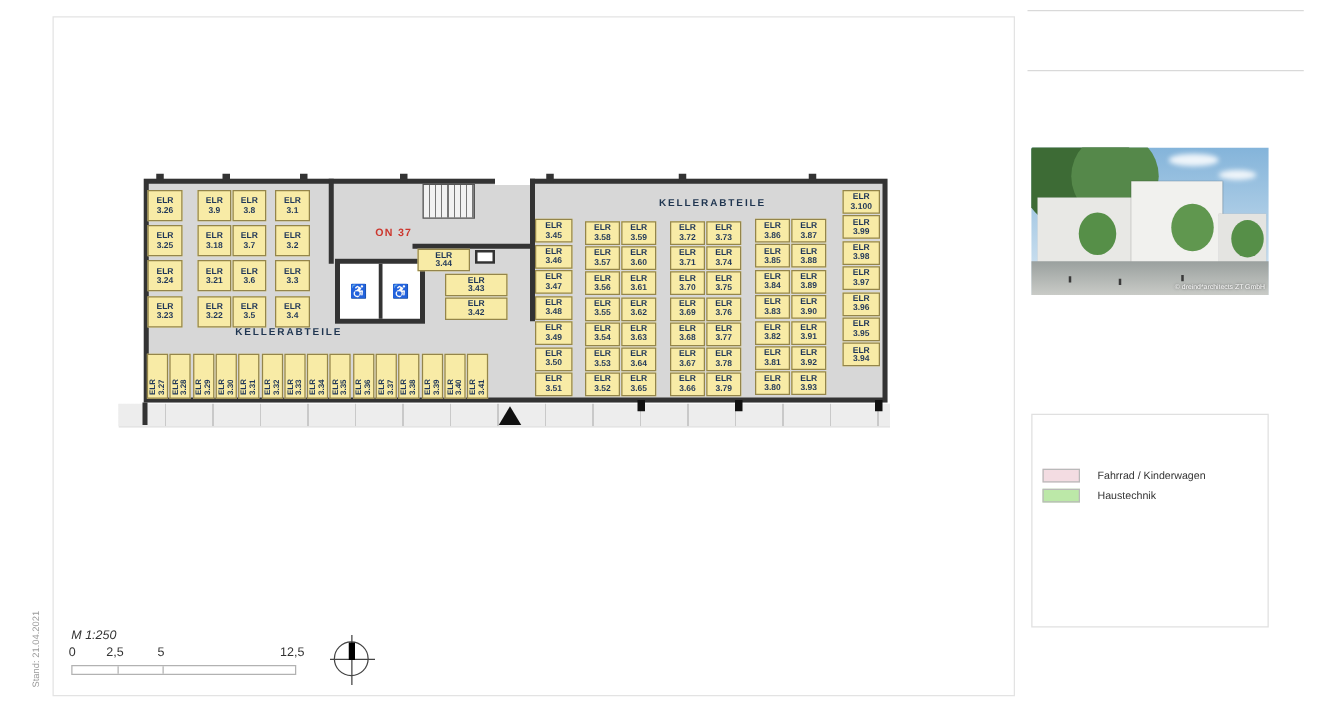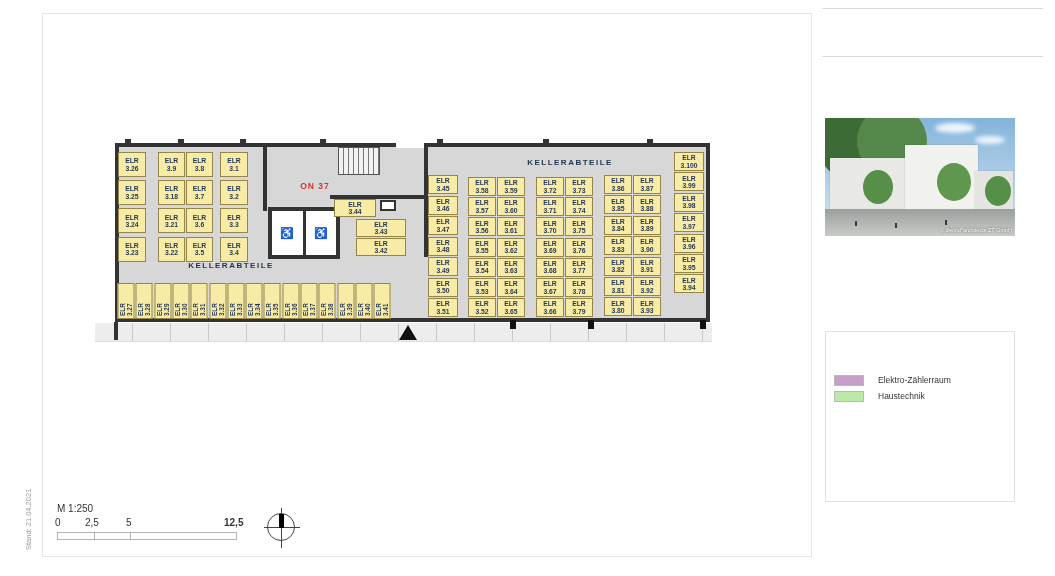--- a/index.html
+++ b/index.html
@@ -30,21 +30,21 @@
       background:repeating-linear-gradient(90deg,#f2f2f2 0 4px,#777 4px 5px);}
   .whitebox{left:380px;top:200px;width:16px;height:11px;background:#fff;border:2px solid #333;box-sizing:border-box;}
   .parking{left:95px;top:323px;width:617px;height:18px;
       background:repeating-linear-gradient(90deg,#ededed 0 37px,#c9c9c9 37px 38px);
       border-bottom:1px solid #ddd;}
   .post{background:#111;width:6px;height:9px;}
   .tick{background:#333;width:6px;height:7px;}
   .north-triangle{left:399px;top:325px;width:0;height:0;border-left:9px solid transparent;
       border-right:9px solid transparent;border-bottom:15px solid #111;}
   
-  .scale-title{left:57px;top:503px;font-size:10px;color:#333;}
+  .scale-title{left:57px;top:503px;font-size:10px;color:#333;font-style:italic;}
   .scale-num{font-size:10px;color:#333;top:517px;}
   .scale-bar{left:57px;top:532px;width:180px;height:8px;border:1px solid #b2b2b2;background:#fff;box-sizing:border-box;}
   .scale-div{position:absolute;top:0;width:1px;height:100%;background:#b2b2b2;}
   .compass{left:266px;top:508px;width:32px;height:40px;}
   .compass .circ{position:absolute;left:1px;top:5px;width:28px;height:28px;border:1.5px solid #444;border-radius:50%;box-sizing:border-box;}
   .compass .vline{position:absolute;left:15px;top:0;width:1px;height:40px;background:#444;}
   .compass .hline{position:absolute;left:-2px;top:19px;width:36px;height:1px;background:#444;}
   .compass .needle{position:absolute;left:13px;top:6px;width:5px;height:14px;background:#000;}
   
   .rule{background:#d9d9d9;height:1px;}
@@ -439,21 +439,21 @@
     <div class="cell abs" style="left: 674px; top: 274.4px; width: 30px; height: 19px;">
       <span>ELR</span>
       <span>3.94</span>
     </div>
   </div>
 
 <div class="abs scale-title" style="left: 57px;">M 1:250</div>
 <div class="abs scale-num" style="left:55px;">0</div>
 <div class="abs scale-num" style="left:85px;">2,5</div>
 <div class="abs scale-num" style="left:126px;">5</div>
-<div class="abs scale-num" style="left:224px;font-weight:bold;">12,5</div>
+<div class="abs scale-num" style="left:224px;">12,5</div>
 <div class="abs scale-bar">
   <div class="scale-div" style="left:36px;"></div>
   <div class="scale-div" style="left:72px;"></div>
 </div>
 <div class="abs compass">
   <div class="vline"></div>
     <div class="hline"></div>
     <div class="circ"></div>
     <div class="needle"></div>
 </div>
@@ -478,21 +478,21 @@
   <div class="ground"></div>
   <div class="person" style="left:30px;bottom:10px;"></div>
   <div class="person" style="left:70px;bottom:8px;"></div>
   <div class="person" style="left:120px;bottom:11px;"></div>
   <div class="credit">© dreind*architects ZT GmbH</div>
 </div>
 
 <div class="abs legend-box">
   <div id="legend-rows">
       <div class="legend-row">
-        <div class="legend-swatch" style="background: rgb(197, 159, 200);"></div>
-        <span class="legend-label">Elektro-Zählerraum</span>
+        <div class="legend-swatch" style="background: rgb(243, 220, 226);"></div>
+        <span class="legend-label">Fahrrad / Kinderwagen</span>
       </div>
       <div class="legend-row">
         <div class="legend-swatch" style="background: rgb(188, 232, 168);"></div>
         <span class="legend-label">Haustechnik</span>
       </div>
     </div>
 </div>
 
 </body></html>

